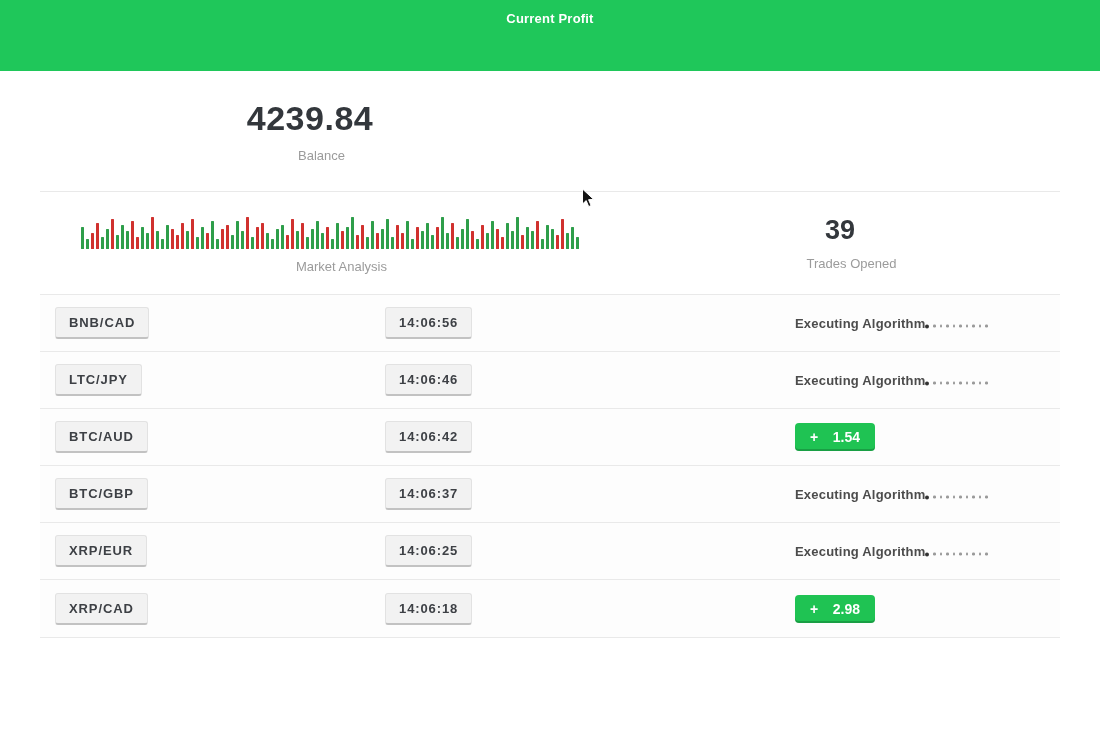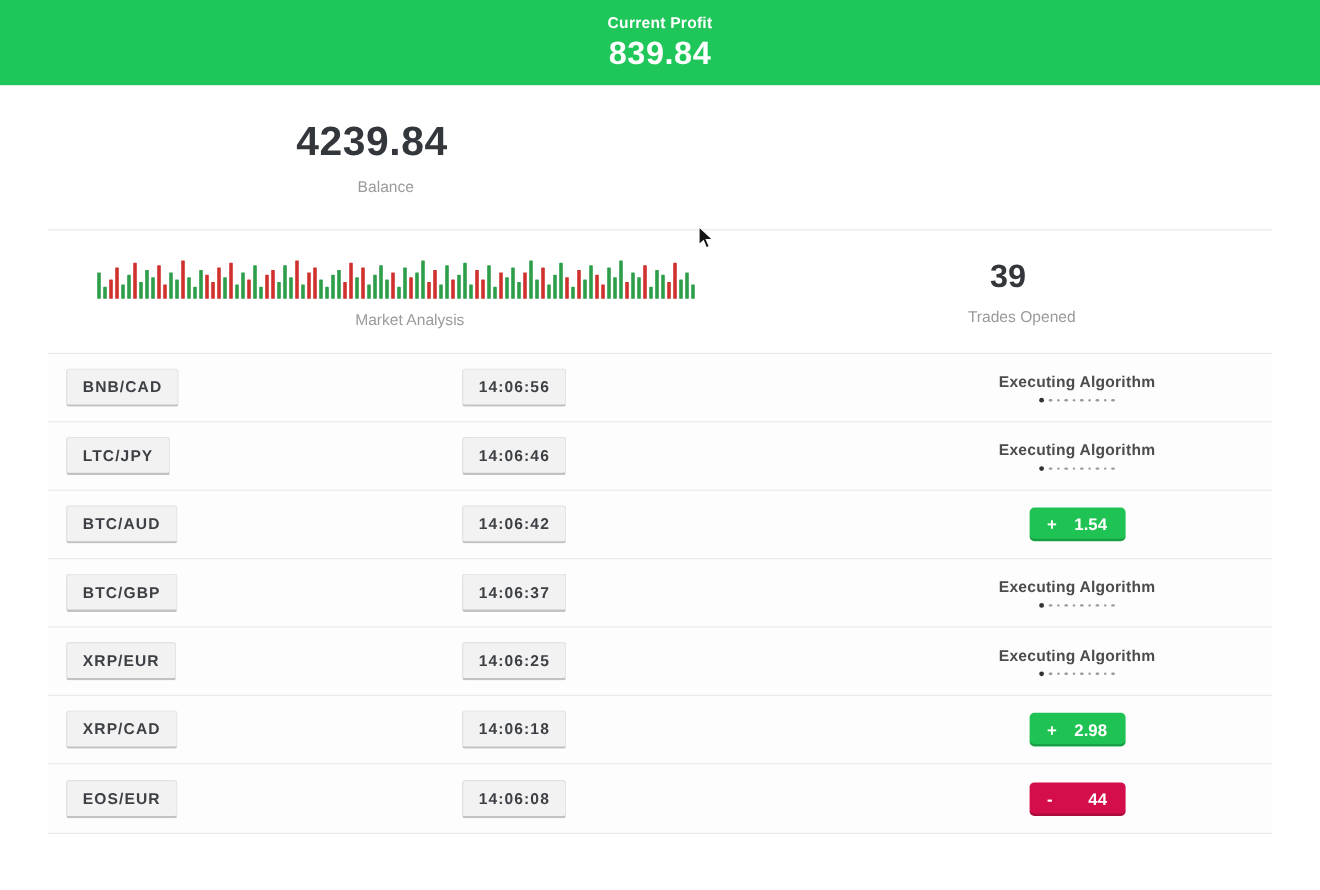--- a/index.html
+++ b/index.html
@@ -38,41 +38,40 @@
   .bars{display:flex;align-items:flex-end;gap:2px;height:36px;}
   .bar{width:3px;border-radius:.5px;}
 
   
   .rows{margin:0 40px;border-top:1px solid #e9e9e9;border-bottom:1px solid #e9e9e9;background:#fdfdfd;}
   .row{position:relative;height:57px;border-bottom:1px solid #e9e9e9;}
   .row:last-child{border-bottom:none;}
   .chip{position:absolute;top:50%;transform:translateY(-50%);background:#f2f2f2;border:1px solid #e2e2e2;border-bottom:2px solid #c2c2c2;border-radius:3px;padding:7px 13px;font-size:13px;font-weight:bold;color:#3d4045;letter-spacing:.9px;white-space:nowrap;}
   .chip.pair{left:15px;}
   .chip.time{left:345px;}
-  .status{position:absolute;left:755px;width:205px;top:50%;transform:translateY(-50%);display:flex;flex-direction:column;align-items:center;}
+  .status{position:absolute;left:755px;width:205px;top:50%;transform:translateY(-50%);display:flex;flex-direction:row;align-items:center;}
   .exec-label{font-size:13px;font-weight:bold;color:#4c4c4c;letter-spacing:.2px;}
   .dots{display:flex;align-items:center;gap:4px;margin-top:6px;}
   .dots i{display:block;width:2.5px;height:2.5px;border-radius:50%;background:#9a9a9a;}
   .dots i.lead{width:4px;height:4px;background:#333;}
   .result-badge{display:flex;justify-content:space-between;align-items:center;width:80px;padding:6px 15px;border-radius:4px;color:#fff;font-size:14px;font-weight:bold;box-shadow:inset 0 -2px 0 rgba(0,0,0,.18);}
   .result-badge.profit{background:#1fc353;}
   .result-badge.loss{background:#d40e4b;}
 
   
   .cursor{position:absolute;pointer-events:none;}
 </style>
 </head>
 <body>
 
 <div id="app">
 
 
   <div class="banner">
     <div class="cap">Current Profit</div>
-    <div class="val">839.84</div>
   </div>
 
   <div class="section sec1">
     <div class="colL">
       <div class="big-num">4239.84</div>
       <div class="sub-label">Balance</div>
     </div>
   </div>
 
   <div class="section sec2">
@@ -277,29 +276,19 @@
       <div class="row">
         <div class="chip pair">XRP/CAD</div>
         <div class="chip time">14:06:18</div>
         <div class="status">
           <div class="result-badge profit">
             <span>+</span>
             <span>2.98</span>
           </div>
         </div>
       </div>
-      <div class="row">
-        <div class="chip pair">EOS/EUR</div>
-        <div class="chip time">14:06:08</div>
-        <div class="status">
-          <div class="result-badge loss">
-            <span>-</span>
-            <span>44</span>
-          </div>
-        </div>
-      </div>
     </div>
 
   <svg class="cursor" style="left:581px;top:188px" width="15" height="21" viewBox="0 0 15 21">
     <path d="M1.5 1 L1.5 16 L5.2 12.6 L7.7 18.6 L10.1 17.5 L7.6 11.7 L12.7 11.4 Z" fill="#141414" stroke="#ffffff" stroke-width="1"></path>
   </svg>
 
 </div>
 
 </body></html>

